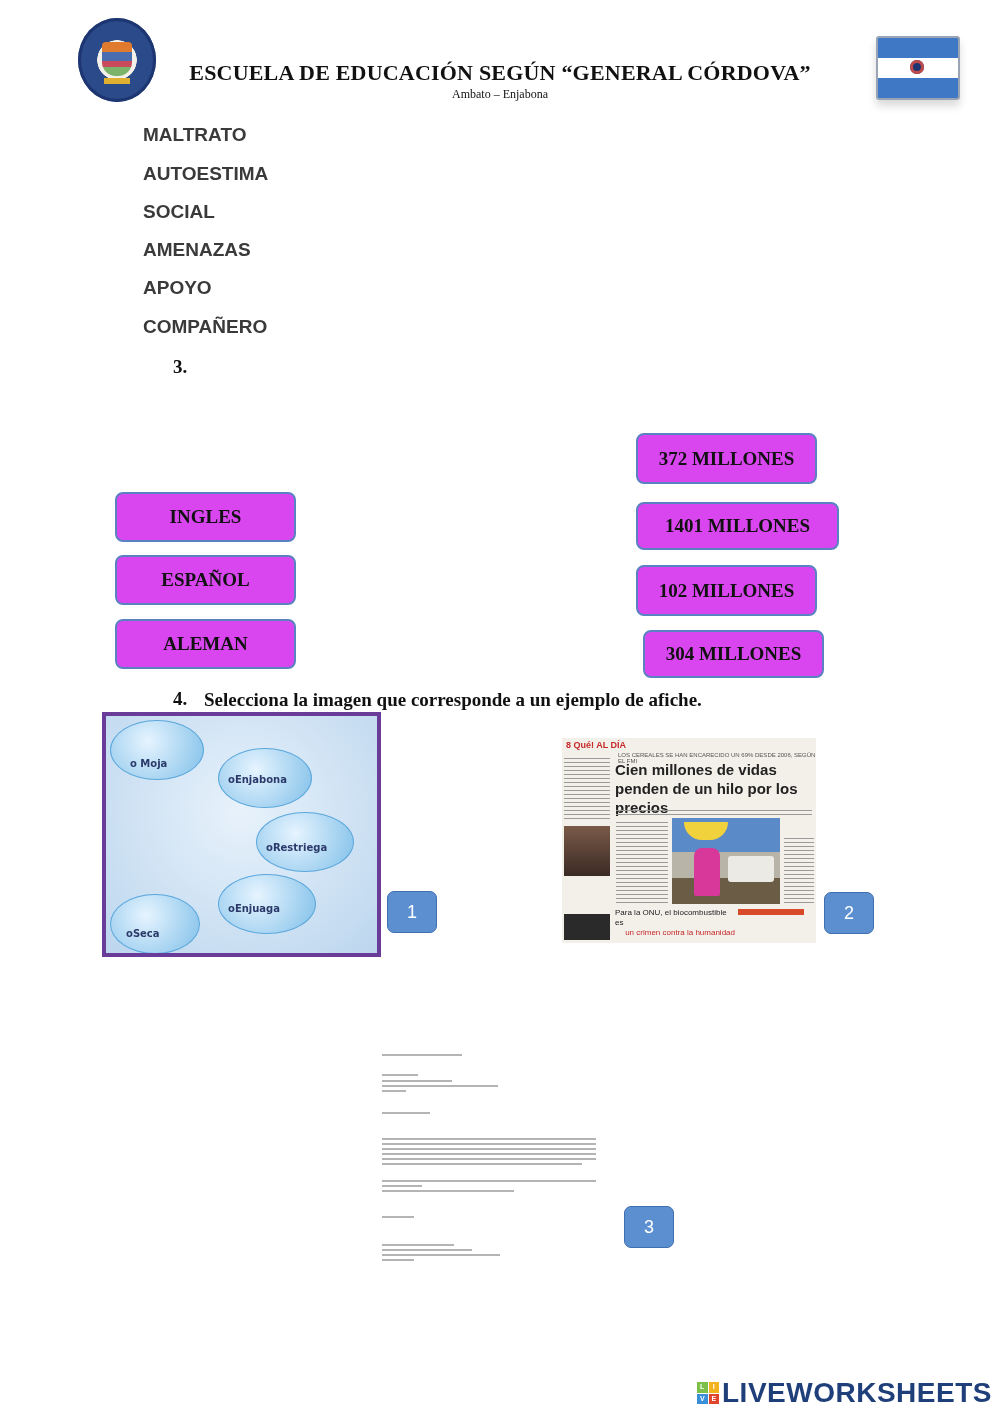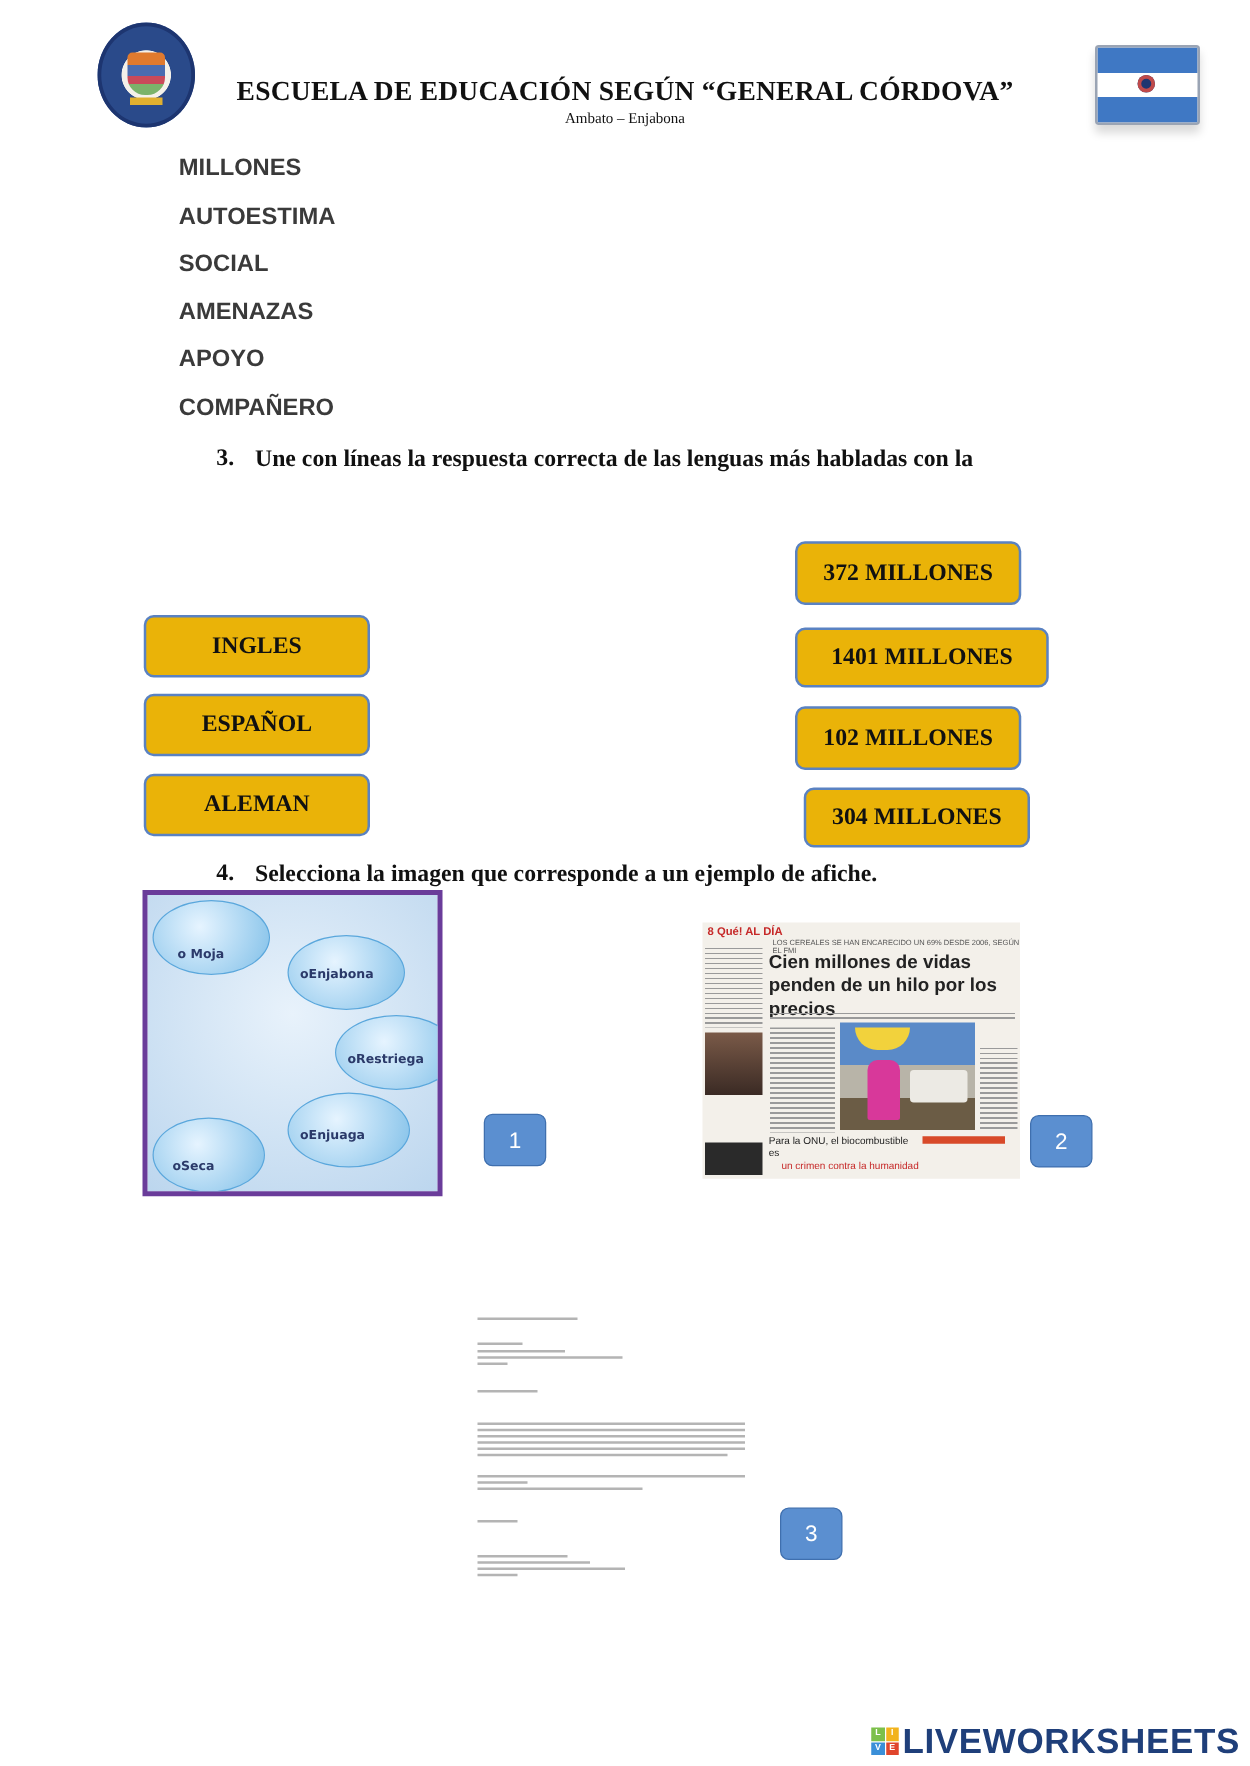--- a/index.html
+++ b/index.html
@@ -47,28 +47,28 @@
       left: 143px; font-family: "Liberation Sans", sans-serif; font-weight: bold;
       font-size: 19px; color: #3a3a3a;
     }
 
     
     .q-num { font-size: 19px; font-weight: bold; }
     .q-text { font-size: 19px; font-weight: bold; line-height: 25px; }
 
     
     .box {
-      border: 2px solid #5a82c2; border-radius: 8px; background: #eab308;
+      border: 2px solid #5a82c2; border-radius: 8px; background: #d946ef;
       display: flex; align-items: center; justify-content: center;
       font-size: 19px; font-weight: bold; box-sizing: border-box;
     }
 
     
     .poster {
-      left: 114px; top: 712px; width: 240px; height: 245px; box-sizing: border-box;
+      left: 102px; top: 712px; width: 279px; height: 245px; box-sizing: border-box;
       border: 4px solid #6a3c9a;
       background: radial-gradient(circle at 50% 40%, #e8f2fb, #bcd6ee);
       overflow: hidden; font-family: "DejaVu Sans", sans-serif;
     }
     .bubble {
       position: absolute; border-radius: 50%;
       background: radial-gradient(circle at 40% 35%, #e6f4ff, #7fbfe8);
       border: 1px solid #5aa7dc;
     }
     .bubble-label {
@@ -135,30 +135,29 @@
 <div class="abs seal">
   <div class="inner"></div>
   <div class="ribbon"></div>
 </div>
 <div class="abs school-title">ESCUELA DE EDUCACIÓN SEGÚN “GENERAL CÓRDOVA”</div>
 <div class="abs school-sub">Ambato – Enjabona</div>
 <div class="abs flag">
   <div class="emblem"></div>
 </div>
 
-<div class="abs word" style="top:124px">MILLONES</div>
+<div class="abs word" style="top:124px">MALTRATO</div>
 <div class="abs word" style="top:163px">AUTOESTIMA</div>
 <div class="abs word" style="top:201px">SOCIAL</div>
 <div class="abs word" style="top:239px">AMENAZAS</div>
 <div class="abs word" style="top:277px">APOYO</div>
 <div class="abs word" style="top:316px">COMPAÑERO</div>
 
 <div class="abs q-num" style="left:173px; top:356px">3.</div>
 <div class="abs q-text" style="left:204px; top:355px; width:640px">
-  <div>Une con líneas la respuesta correcta de las lenguas más habladas con la</div>
 </div>
 
 <div class="abs box" style="left:115px; top:492px; width:181px; height:50px">INGLES</div>
 <div class="abs box" style="left:115px; top:555px; width:181px; height:50px">ESPAÑOL</div>
 <div class="abs box" style="left:115px; top:619px; width:181px; height:50px">ALEMAN</div>
 
 <div class="abs box" style="left:636px; top:433px; width:181px; height:51px">372 MILLONES</div>
 <div class="abs box" style="left:636px; top:502px; width:203px; height:48px">1401 MILLONES</div>
 <div class="abs box" style="left:636px; top:565px; width:181px; height:51px">102 MILLONES</div>
 <div class="abs box" style="left:643px; top:630px; width:181px; height:48px">304 MILLONES</div>

